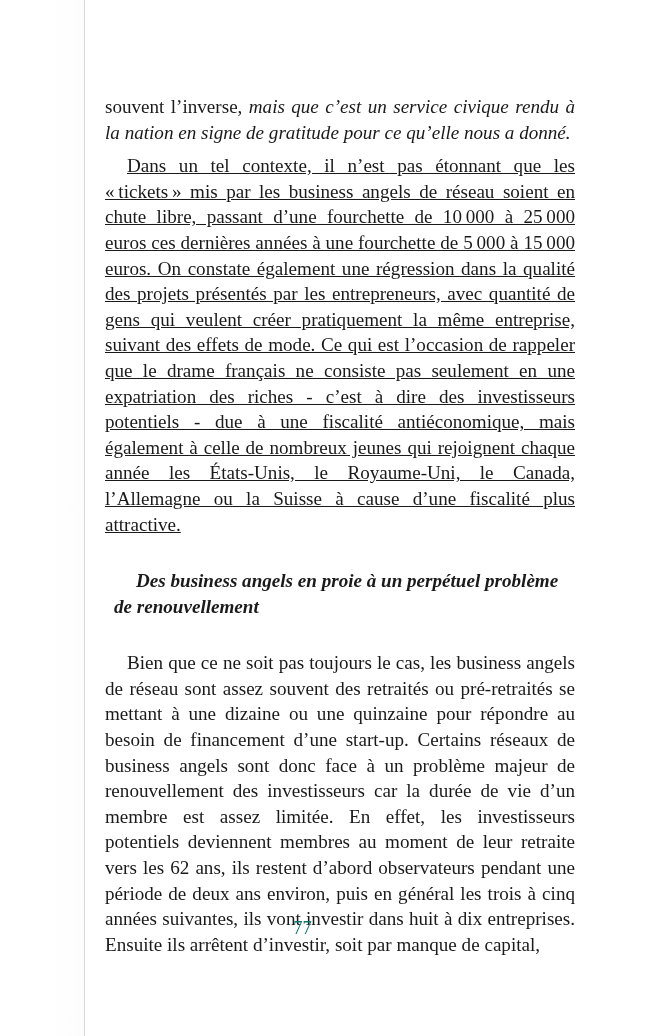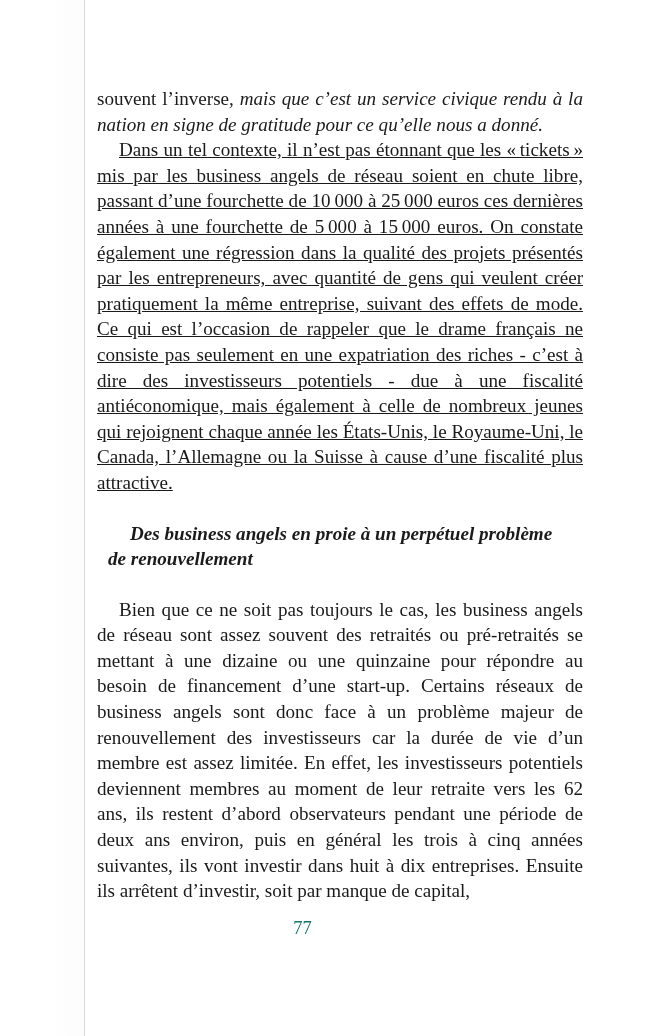--- a/index.html
+++ b/index.html
@@ -35,41 +35,41 @@
   }
 
   .textblock {
     position: absolute;
     left: 97px;
     top: 86px;
     width: 486px;
   }
 
   p.body {
-    margin: 0;
+    margin: 8px;
     font-size: 19.1px;
     line-height: 25.6px;
     text-align: justify;
     text-justify: inter-word;
     hyphens: manual;
     -webkit-hyphens: manual;
   }
   p.body + p.body {
     margin-top: 0;
     text-decoration: underline;
   }
   p.indent {
     text-indent: 22px;
   }
   em.it {
     font-style: italic;
   }
 
   h2.subhead {
-    margin: 11px;
+    margin: 17px;
     padding-top: 14px;
     padding-bottom: 14px;
     font-size: 19.1px;
     line-height: 25.6px;
     font-weight: bold;
     font-style: italic;
     text-align: left;
     text-indent: 22px;
   }
 

